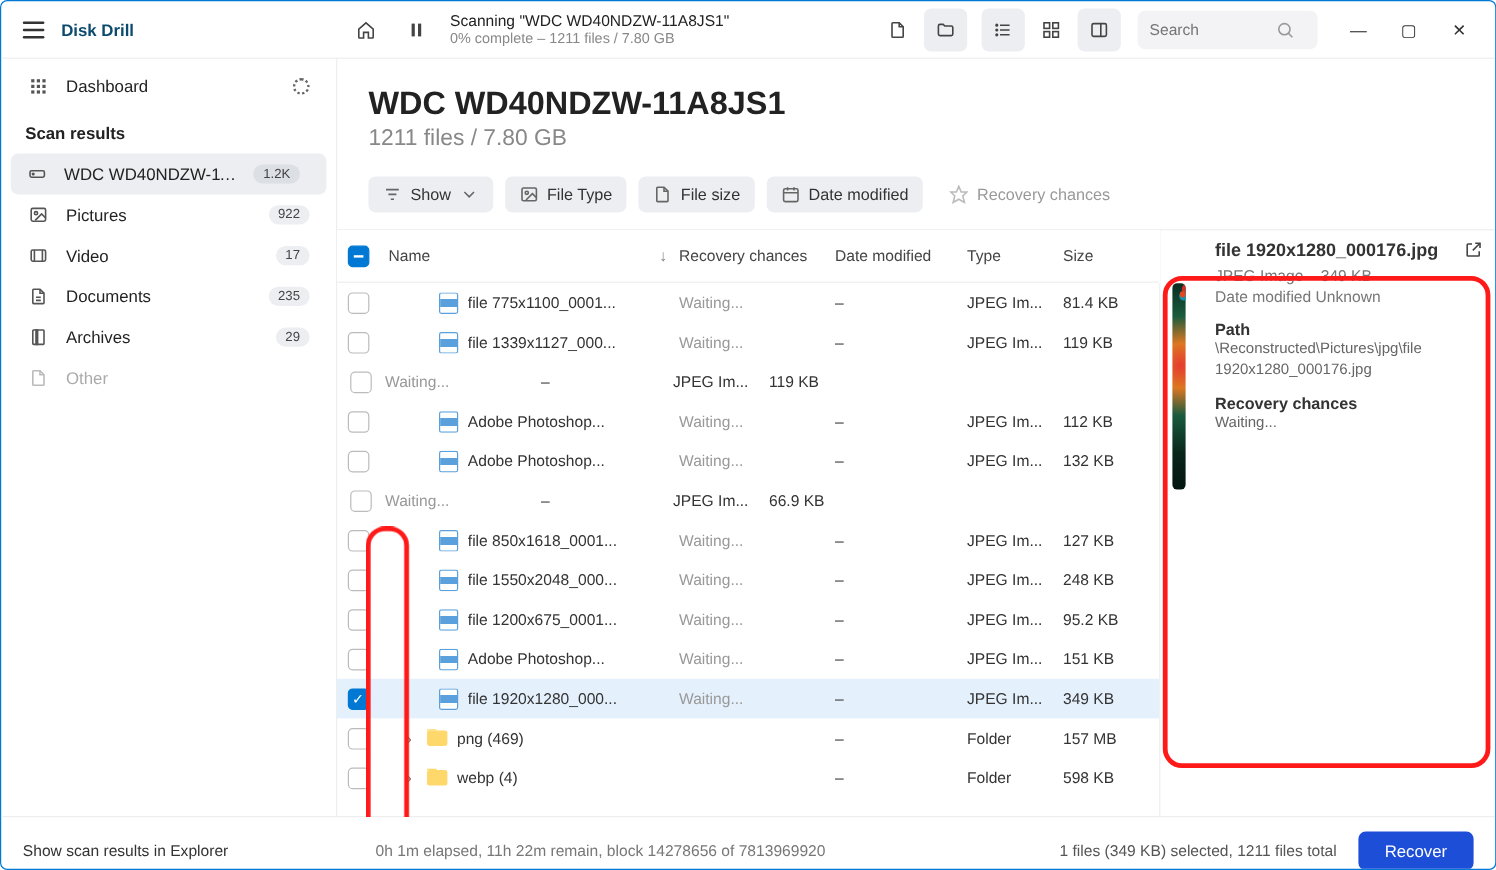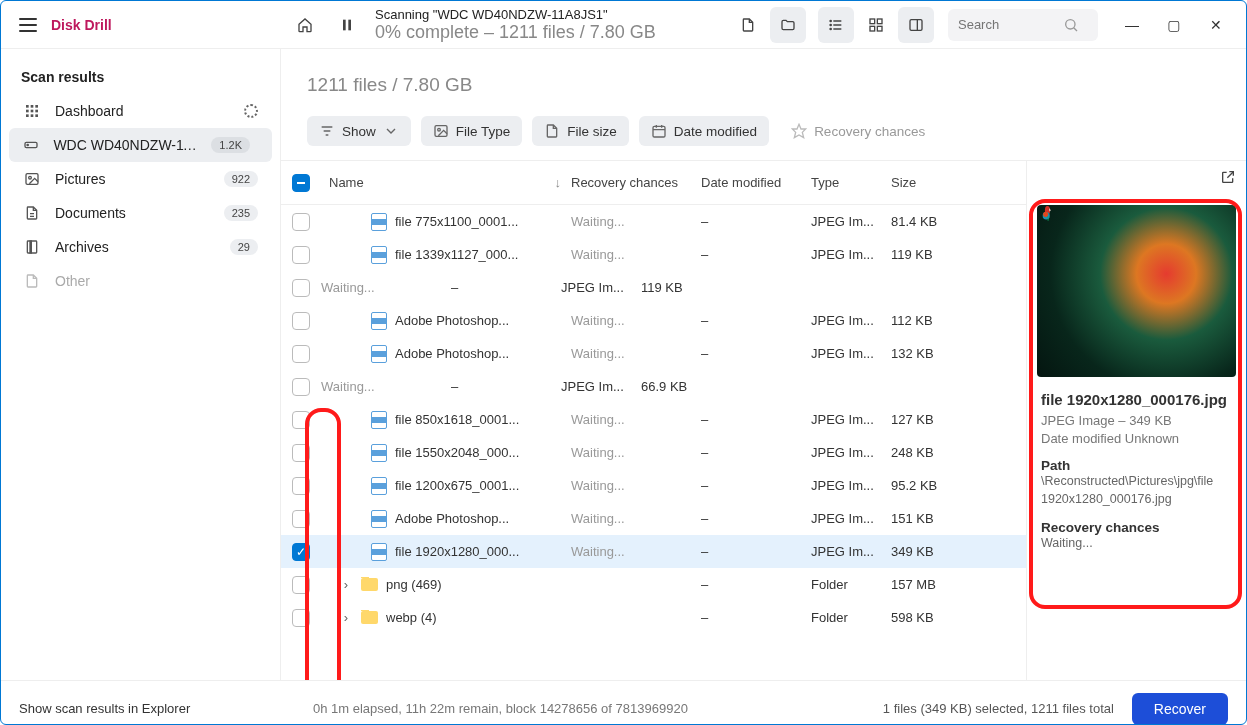--- a/index.html
+++ b/index.html
@@ -1,26 +1,26 @@
 <!DOCTYPE html>
 <html><head>
 <meta charset="utf-8">
 <style>
 * { box-sizing: border-box; margin: 0; padding: 0; font-family: "Segoe UI", -apple-system, sans-serif; }
 body { width: 1247px; height: 725px; background: #fff; overflow: hidden; border: 1.5px solid #0078d4; border-radius: 6px; position: relative; }
 .topbar { height: 48px; display: flex; align-items: center; padding: 0 10px; border-bottom: 1px solid #eee; gap: 6px; }
 .app-left { width: 270px; display: flex; align-items: center; gap: 14px; padding-left: 8px; }
 .menu-icon { width: 18px; height: 14px; display: flex; flex-direction: column; justify-content: space-between; cursor: pointer; }
 .menu-icon span { height: 2px; background: #333; border-radius: 1px; }
-.app-title { font-weight: 600; font-size: 14px; color: #be185d; }
+.app-title { font-weight: 600; font-size: 14px; color: #0c4a6e; }
 .icon-btn { width: 36px; height: 36px; display: flex; align-items: center; justify-content: center; border-radius: 6px; cursor: pointer; color: #444; }
 .icon-btn.toggled { background: #eceef1; }
 .scan-info { flex: 0 0 auto; margin-left: 4px; margin-right: auto; }
 .scan-info .t1 { font-size: 13px; color: #222; font-weight: 500; }
-.scan-info .t2 { font-size: 18px; color: #888; }
+.scan-info .t2 { font-size: 12px; color: #888; }
 .toolbar-group { display: flex; gap: 4px; margin-left: auto; }
 .search-wrap { display: flex; align-items: center; background: #f3f3f5; border-radius: 6px; height: 32px; padding: 0 10px; width: 150px; margin-left: 8px; }
 .search-wrap input { border: none; background: transparent; outline: none; font-size: 13px; width: 105px; color: #888; }
 .winbtns { display: flex; gap: 2px; margin-left: 8px; }
 .winbtns .wb { width: 40px; height: 32px; display: flex; align-items: center; justify-content: center; cursor: pointer; color: #333; font-size: 14px; }
 
 .main { display: flex; height: calc(100% - 48px - 44px); }
 .sidebar { width: 280px; border-right: 1px solid #eee; padding-top: 6px; overflow-y: auto; }
 .side-item { display: flex; align-items: center; gap: 14px; padding: 9px 22px; font-size: 14px; color: #222; cursor: pointer; position: relative; }
 .side-item.section { font-weight: 600; padding-left: 20px; padding-top: 14px; cursor: default; }
@@ -61,21 +61,21 @@
 .chk.mixed { background: #0078d4; border-color: #0078d4; }
 .chk.mixed::after { content: ""; width: 8px; height: 2px; background: #fff; }
 .file-ico { width: 16px; height: 18px; border: 1px solid #5aa0dc; border-radius: 2px; position: relative; background: linear-gradient(#fff 30%, #5aa0dc 30%, #5aa0dc 70%, #fff 70%); flex-shrink: 0; }
 .folder-ico { width: 17px; height: 13px; background: #ffd86b; border-radius: 2px; position: relative; flex-shrink: 0; }
 .folder-ico::before { content: ""; position: absolute; top: -3px; left: 0; width: 8px; height: 3px; background: #ffd86b; border-radius: 2px 2px 0 0; }
 .expand { width: 14px; text-align: center; color: #666; cursor: pointer; }
 
 .hl-box { position: absolute; border: 4px solid #ff1a1a; border-radius: 16px; pointer-events: none; z-index: 5; }
 .hl1 { left: 24px; top: 247px; width: 36px; height: 464px; }
 
-.preview { width: 220px; border-left: 1px solid #eee; display: flex; flex-direction: column; position: relative; }
+.preview { width: 280px; border-left: 1px solid #eee; display: flex; flex-direction: row; position: relative; }
 .preview .open-ext { position: absolute; right: 10px; top: 8px; cursor: pointer; color: #444; z-index: 3; }
 .hl2 { position: absolute; left: 2px; top: 38px; right: 4px; height: 410px; border: 4px solid #ff1a1a; border-radius: 16px; pointer-events: none; z-index: 4; }
 .pv-img { margin: 44px 10px 6px; height: 172px; border-radius: 4px; background: radial-gradient(circle at 65% 40%, #e53b2f 0%, #d72 18%, #1a5b3d 40%, #08261b 70%, #041510 100%); position: relative; overflow: hidden; }
 .pv-body { padding: 8px 14px; font-size: 13px; color: #333; }
 .pv-body .fn { font-weight: 600; font-size: 15px; margin-bottom: 5px; white-space: nowrap; overflow: hidden; text-overflow: ellipsis; }
 .pv-body .meta { color: #777; font-size: 13px; margin-bottom: 3px; }
 .pv-body .lbl { font-weight: 600; margin-top: 12px; font-size: 13.5px; }
 .pv-body .val { color: #666; font-size: 12.5px; line-height: 1.4; }
 
 .footer { height: 56px; display: flex; align-items: center; padding: 0 18px; border-top: 1px solid #eee; font-size: 13px; color: #555; gap: 32px; }
@@ -164,38 +164,38 @@
   <div class="winbtns">
     <div class="wb">—</div>
     <div class="wb">▢</div>
     <div class="wb">✕</div>
   </div>
 </div>
 
 <div class="main">
 
   <div class="sidebar">
-    <div class="side-item section">Scan results</div>
     <div class="side-item">
       <span class="side-icon">
           <svg viewBox="0 0 24 24" fill="currentColor">
             <rect x="3" y="3" width="4" height="4"></rect>
             <rect x="10" y="3" width="4" height="4"></rect>
             <rect x="17" y="3" width="4" height="4"></rect>
             <rect x="3" y="10" width="4" height="4"></rect>
             <rect x="10" y="10" width="4" height="4"></rect>
             <rect x="17" y="10" width="4" height="4"></rect>
             <rect x="3" y="17" width="4" height="4"></rect>
             <rect x="10" y="17" width="4" height="4"></rect>
             <rect x="17" y="17" width="4" height="4"></rect>
           </svg>
         </span>
       <span class="label">Dashboard</span>
       <span class="spinner" style="margin-left:auto"></span>
     </div>
+    <div class="side-item section">Scan results</div>
     <div id="side-items">
         <div class="side-item selected">
           <span class="side-icon">
             <svg viewBox="0 0 24 24" fill="none" stroke="currentColor" stroke-width="2">
               <rect x="3" y="8" width="18" height="8" rx="2"></rect>
               <circle cx="7" cy="12" r="1" fill="currentColor"></circle>
             </svg>
           </span>
           <span class="label">WDC WD40NDZW-11A...</span>
           <span class="badge">1.2K</span>
@@ -203,20 +203,31 @@
         <div class="side-item">
           <span class="side-icon">
             <svg viewBox="0 0 24 24" fill="none" stroke="currentColor" stroke-width="2">
               <rect x="3" y="4" width="18" height="16" rx="2"></rect>
               <circle cx="9" cy="10" r="2"></circle>
               <path d="M21 16l-5-5-8 8"></path>
             </svg>
           </span>
           <span class="label">Pictures</span>
           <span class="badge">922</span>
+        </div>
+        <div class="side-item">
+          <span class="side-icon">
+            <svg viewBox="0 0 24 24" fill="none" stroke="currentColor" stroke-width="2">
+              <rect x="3" y="5" width="18" height="14" rx="2"></rect>
+              <line x1="7" y1="5" x2="7" y2="19"></line>
+              <line x1="17" y1="5" x2="17" y2="19"></line>
+            </svg>
+          </span>
+          <span class="label">Video</span>
+          <span class="badge">17</span>
         </div>
         <div class="side-item">
           <span class="side-icon">
             <svg viewBox="0 0 24 24" fill="none" stroke="currentColor" stroke-width="2">
               <path d="M14 3H6a1 1 0 00-1 1v16a1 1 0 001 1h12a1 1 0 001-1V8z"></path>
               <path d="M14 3v5h5"></path>
               <line x1="9" y1="13" x2="15" y2="13"></line>
               <line x1="9" y1="17" x2="15" y2="17"></line>
             </svg>
           </span>
@@ -240,20 +251,21 @@
               <path d="M14 3v5h5"></path>
             </svg>
           </span>
           <span class="label">Other</span>
         </div>
       </div>
   </div>
 
   <div class="content">
     <div class="heading">
+      <h1>WDC WD40NDZW-11A8JS1</h1>
       <div class="sub">1211 files / 7.80 GB</div>
     </div>
     <div class="filters">
       <div class="pill">
         <svg viewBox="0 0 24 24" fill="none" stroke="currentColor" stroke-width="2">
             <line x1="4" y1="6" x2="20" y2="6"></line>
             <line x1="7" y1="12" x2="17" y2="12"></line>
             <line x1="10" y1="18" x2="14" y2="18"></line>
           </svg>
         <span>Show</span>

